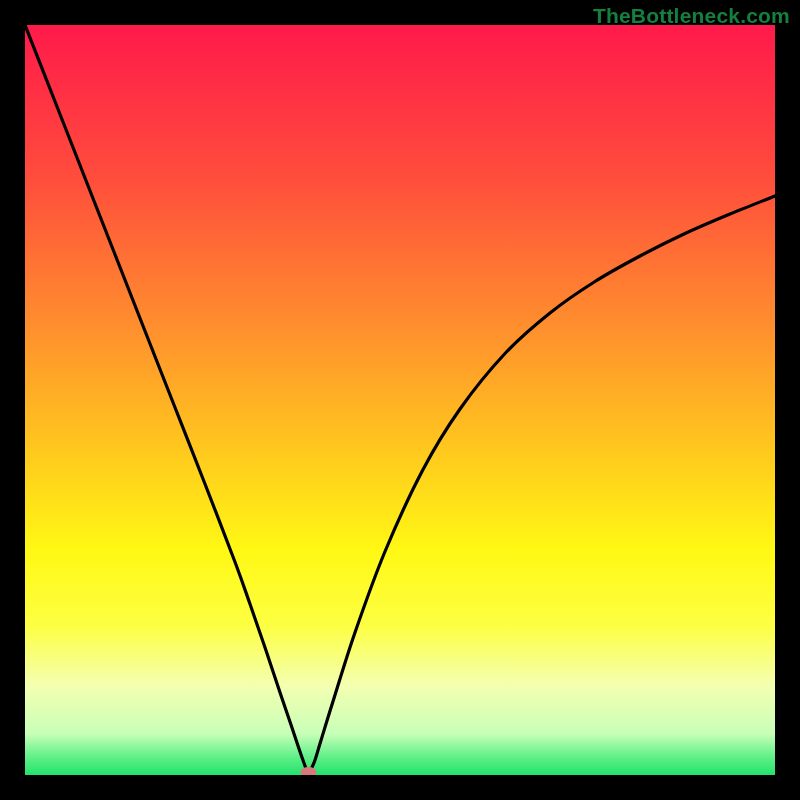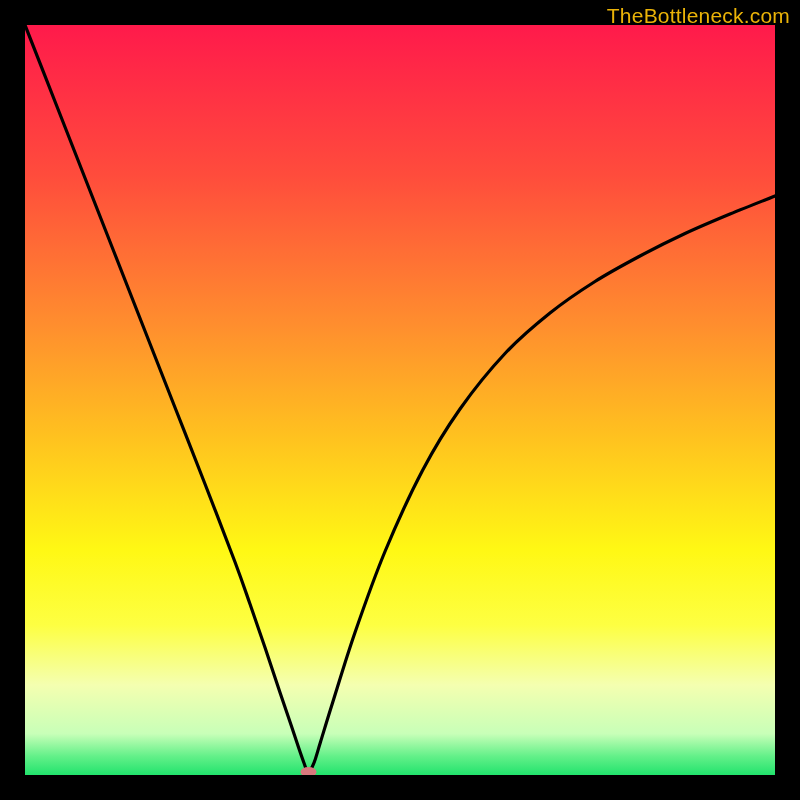--- a/index.html
+++ b/index.html
@@ -23,23 +23,23 @@
     position: absolute;
     left: 0;
     top: 0;
     width: 750px;
     height: 750px;
   }
   .watermark {
     position: absolute;
     top: 4px;
     right: 10px;
-    color: #eab308;
+    color: #15803d;
     font-size: 21px;
-    font-weight: 400;
+    font-weight: 700;
     letter-spacing: 0.2px;
     user-select: none;
   }
   svg { display: block; }
 </style>
 </head>
 <body>
 
 <div class="frame">
   <svg class="plot-area" viewBox="0 0 750 750">

